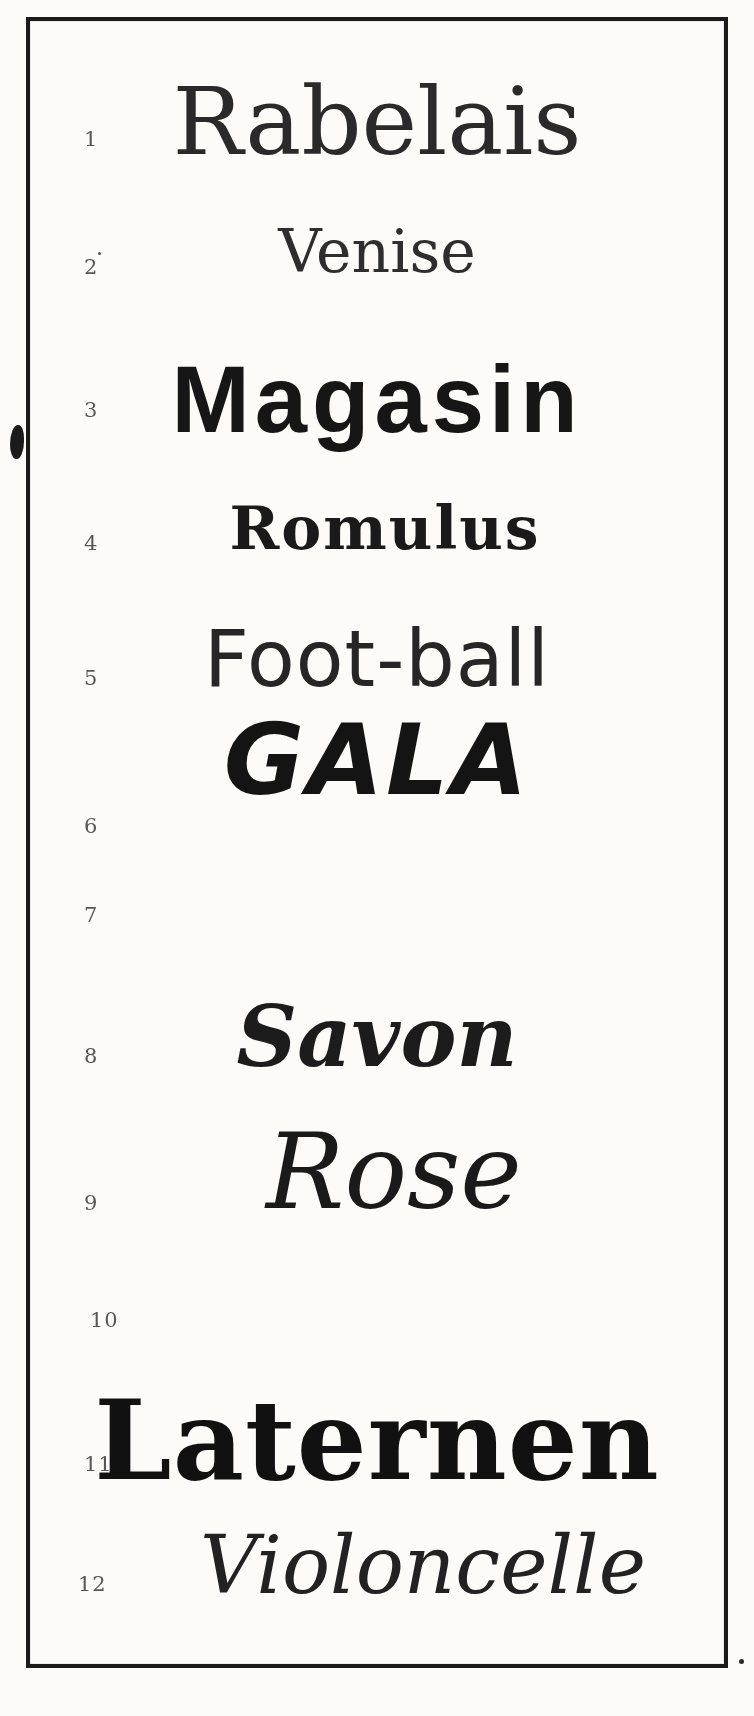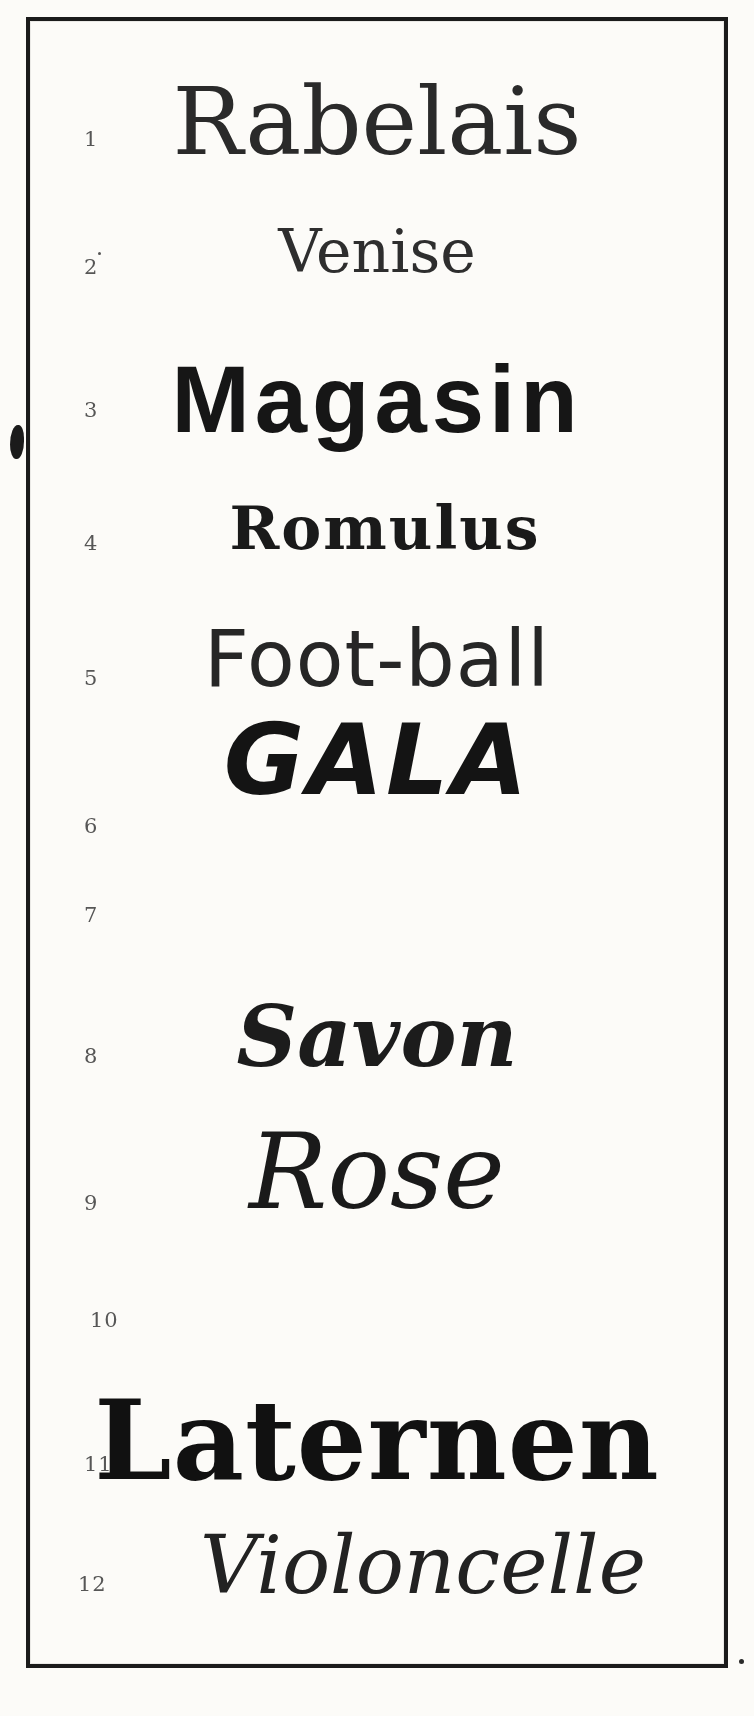--- a/index.html
+++ b/index.html
@@ -31,21 +31,21 @@
     line-height:1;
   }
   .w1  { top:122px;  font-size:94px;  font-family:"DejaVu Serif",serif; font-weight:normal; color:#2a2a2a; }
   .w2  { top:251px;  font-size:60px;  font-family:"DejaVu Serif",serif; color:#2e2e2e; }
   .w3  { top:400px;  font-size:94px;  font-family:Liberation Sans, sans-serif; font-weight:bold; letter-spacing:5px; color:#161616; }
   .w4  { top:528px;  font-size:60px;  font-family:"DejaVu Serif",serif; font-weight:bold; letter-spacing:2px; color:#1a1a1a;margin-left:8px; }
   .w5  { top:659px;  font-size:78px;  font-family:"DejaVu Sans",sans-serif; letter-spacing:1px; color:#262626; }
   .w6  { top:760px;  font-size:98px;  font-family:"DejaVu Sans",sans-serif; font-weight:bold; font-style:italic; letter-spacing:3px; color:#141414; }
   .w7  { top:916px;  font-size:57px;  font-family:"DejaVu Sans Mono",monospace; font-weight:bold; color:#222; }
   .w8  { top:1037px; font-size:84px;  font-family:"DejaVu Serif",serif; font-weight:bold; font-style:italic; color:#1c1c1c; }
-  .w9  { top:1172px; font-size:104px; font-family:"DejaVu Serif",serif; font-style:italic; color:#1a1a1a; }
+  .w9  { top:1172px; font-size:104px; font-family:"DejaVu Serif",serif; font-style:italic; color:#1a1a1a;padding-left:17px; }
   .w10 { top:1302px; font-size:90px;  font-family:"DejaVu Sans",sans-serif; font-weight:bold; letter-spacing:2px; color:#151515; }
   .w11 { top:1441px; font-size:110px; font-family:"DejaVu Serif",serif; font-weight:bold; letter-spacing:1px; color:#111; }
   .w12 { top:1566px; font-size:80px;  font-family:"DejaVu Serif",serif; font-style:italic; color:#222;padding-left:46px; }
   
   .num {
     position:absolute; left:84px;
     transform:translateY(-50%);
     font-family:"DejaVu Serif",serif;
     font-size:21px; color:#3a3a3a; opacity:0.85;
     letter-spacing:1px;

